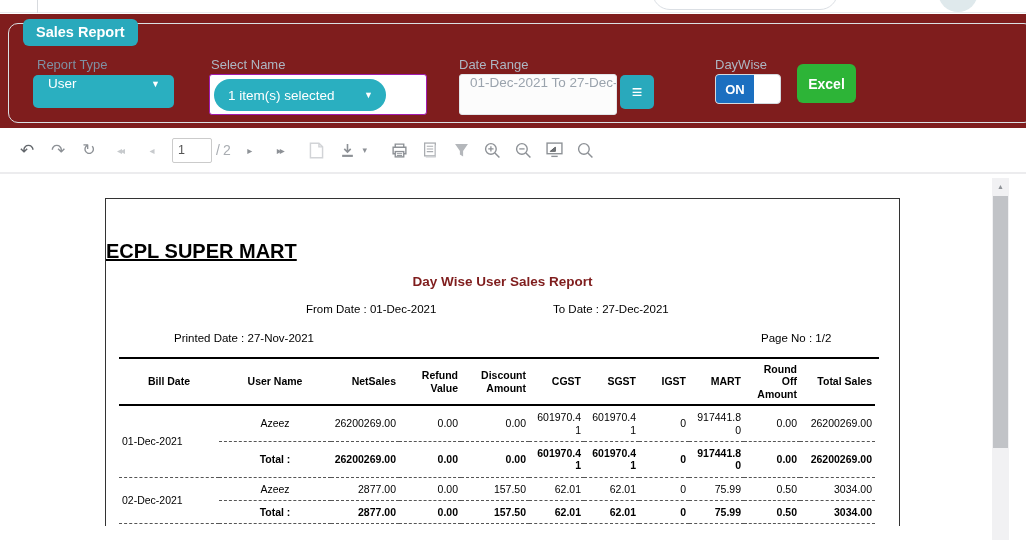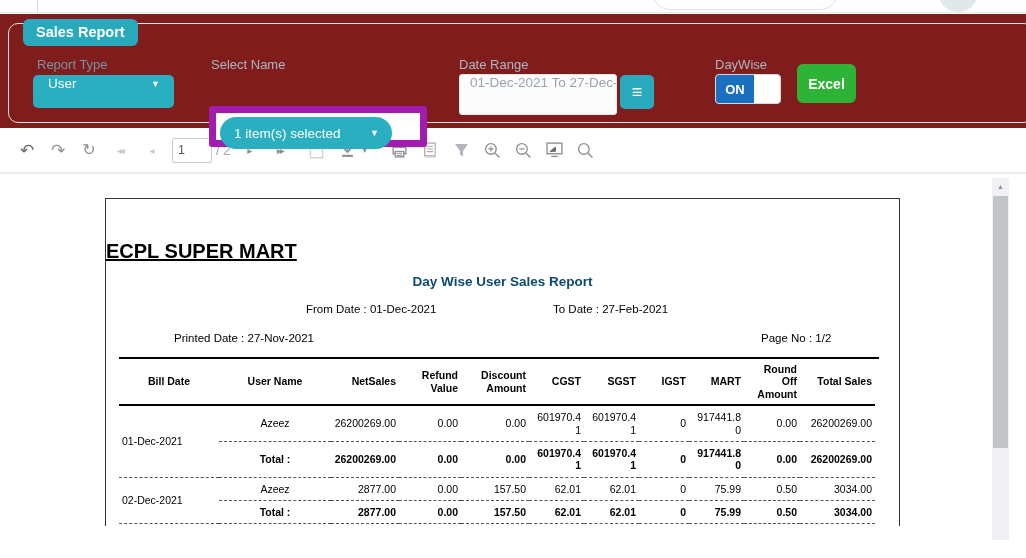--- a/index.html
+++ b/index.html
@@ -24,21 +24,21 @@
             border:1px solid #dbdfe3; border-radius:10px; }
   .panel-badge { position:absolute; left:14px; top:-5px; background:#29a9bc; color:#fff;
             font-size:14.5px; font-weight:bold; padding:5px 13px 6px; border-radius:6px; z-index:5; }
   .flabel { position:absolute; top:33px; font-size:13px; color:#adb6c2; }
   .flabel.dark { color:#7f90a2; }
   .dd-user { position:absolute; left:24px; top:51px; width:141px; height:33px; background:#2aafc0;
             border-radius:5px; color:#fff; display:flex; align-items:center; justify-content:space-between;
             padding:0 14px 16px 15px; font-size:13.5px; cursor:pointer; }
   .caret { font-size:9px; }
   .ms-box { position:absolute; left:200px; top:50px; width:218px; height:41px; background:#fff;
-            border:7px solid #a21caf; border-radius:3px;margin-top:32px; }
+            border:1px solid #a21caf; border-radius:3px; }
   .ms-pill { position:absolute; left:4px; top:4px; width:172px; height:32px; background:#2aafc0;
             border-radius:16px; color:#fff; display:flex; align-items:center; justify-content:space-between;
             padding:0 13px 0 14px; font-size:13.5px; cursor:pointer; }
   .date-input { position:absolute; left:450px; top:50px; width:158px; height:41px; background:#fcfcfc;
             border:1px solid #e2e5e9; border-radius:3px; padding:0 10px; font-size:13.5px; color:#9aa3ad;
             font-family:"Liberation Sans", sans-serif; white-space:nowrap; overflow:hidden; }
   .menu-btn { position:absolute; left:611px; top:51px; width:34px; height:34px; background:#29a9bc;
             border-radius:5px; color:#fff; display:flex; align-items:center; justify-content:center;
             font-size:18px; cursor:pointer; }
   .toggle { position:absolute; left:706px; top:50px; width:66px; height:30px; background:#fff;
@@ -69,21 +69,21 @@
   .page-total { color:#a9adb2; font-size:14px; margin-right:8px; display:flex; gap:3px; }
   .tbi svg { display:block; }
 
   
   .viewer { position:absolute; top:176px; left:0; width:992px; height:350px; background:#fff; overflow:hidden; }
   .doc-page { position:absolute; left:105px; top:22px; width:795px; height:420px; background:#fff;
             border:1px solid #333; }
   .doc-company { position:absolute; top:41px; left:0; right:0; text-align:left;
             font-size:20px; font-weight:bold; color:#000;text-decoration:underline; }
   .doc-title { position:absolute; top:75px; left:0; right:0; text-align:center;
-            font-size:13.5px; font-weight:bold; color:#0c4a6e; }
+            font-size:13.5px; font-weight:bold; color:#7f1d1d; }
   .doc-meta { position:absolute; font-size:11.5px; color:#000; }
   .hr-solid { position:absolute; left:13px; top:158px; width:760px; height:2px; background:#000; }
 
   table.report { position:absolute; left:13px; top:160px; width:756px; border-collapse:collapse;
             table-layout:fixed; font-size:10.5px; color:#000; line-height:1.18; }
   table.report th { font-weight:bold; vertical-align:middle; padding:4px 3px; }
   table.report thead tr { border-bottom:2px solid #000; }
   table.report td { padding:5px 3px; word-break:break-all; vertical-align:middle; }
   tr.sep { border-bottom:1px dashed #555; }
   td.bill { vertical-align:top; text-align:left; word-break:normal; padding-top:4px; }
@@ -213,21 +213,21 @@
         <path d="M10.3 10.3 L14.5 14.5" stroke="#8d9196" stroke-width="1.4"></path>
       </svg>
   </span>
 </div>
 
 <div class="viewer">
   <div class="doc-page">
     <div class="doc-company">ECPL SUPER MART</div>
     <div class="doc-title">Day Wise User Sales Report</div>
     <div class="doc-meta" style="left:200px; top:104px;">From Date :  01-Dec-2021</div>
-    <div class="doc-meta" style="left:447px; top:104px;">To Date :  27-Feb-2021</div>
+    <div class="doc-meta" style="left:447px; top:104px;">To Date :  27-Dec-2021</div>
     <div class="doc-meta" style="left:68px; top:133px;">Printed Date :  27-Nov-2021</div>
     <div class="doc-meta" style="left:655px; top:133px;">Page No :  1/2</div>
     <div class="hr-solid"></div>
 
     <table class="report">
       <colgroup>
         <col style="width:100px">
           <col style="width:112px">
           <col style="width:68px">
           <col style="width:62px">

